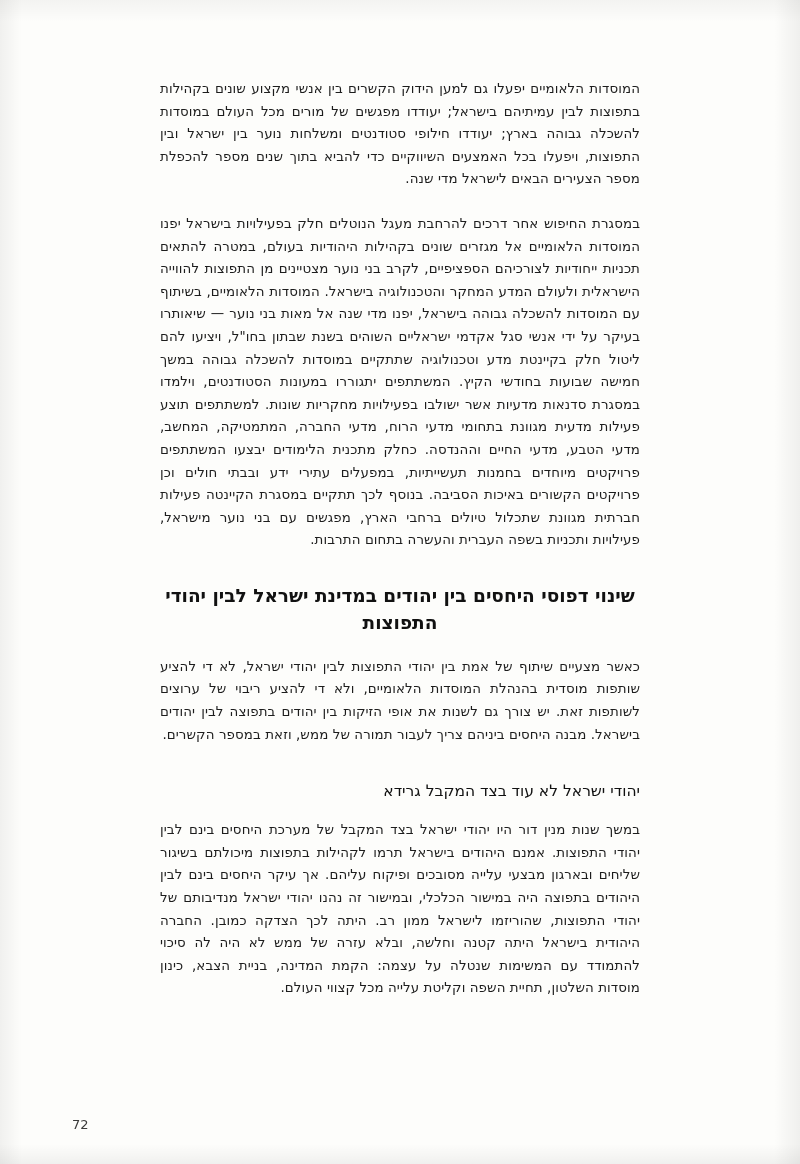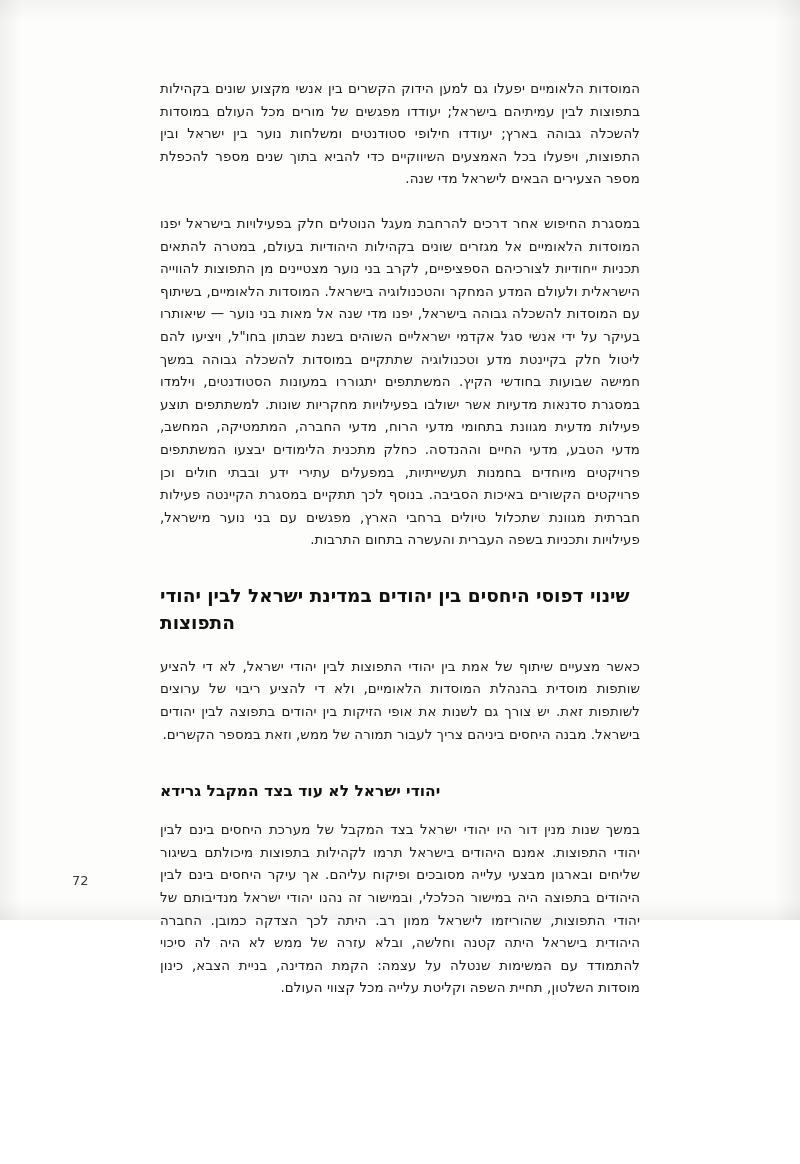--- a/index.html
+++ b/index.html
@@ -12,21 +12,21 @@
     background: #ffffff;
     font-family: "DejaVu Sans", sans-serif;
     color: #1b1b1b;
     overflow: hidden;
   }
 
   
   .page {
     position: relative;
     width: 800px;
-    height: 920px;
+    height: 1164px;
     background:
       linear-gradient(to left, rgba(0,0,0,0.055) 0px, rgba(0,0,0,0.0) 26px),
       linear-gradient(to right, rgba(0,0,0,0.05) 0px, rgba(0,0,0,0.0) 22px),
       linear-gradient(to bottom, rgba(0,0,0,0.04) 0px, rgba(0,0,0,0.0) 22px),
       linear-gradient(to top, rgba(0,0,0,0.05) 0px, rgba(0,0,0,0.0) 20px),
       #fdfdfb;
     box-sizing: border-box;
   }
 
   .content {
@@ -52,31 +52,31 @@
 
   p.body-text.tight {
     margin-bottom: 4px;
   }
 
   h2.section-heading {
     margin: 30px 0 20px 0;
     font-size: 18.5px;
     line-height: 27px;
     font-weight: bold;
-    text-align: left;
+    text-align: center;
     color: #111111;
     direction: rtl;
   }
 
   h3.sub-heading {
     margin: 34px 0 16px 0;
     font-size: 15.5px;
     line-height: 23px;
-    font-weight: bold;
-    text-align: left;
+    font-weight: normal;
+    text-align: right;
     color: #111111;
     direction: rtl;
   }
 
   .page-number {
     position: absolute;
     bottom: 32px;
     left: 72px;
     font-size: 13px;
     color: #3a3a3a;

